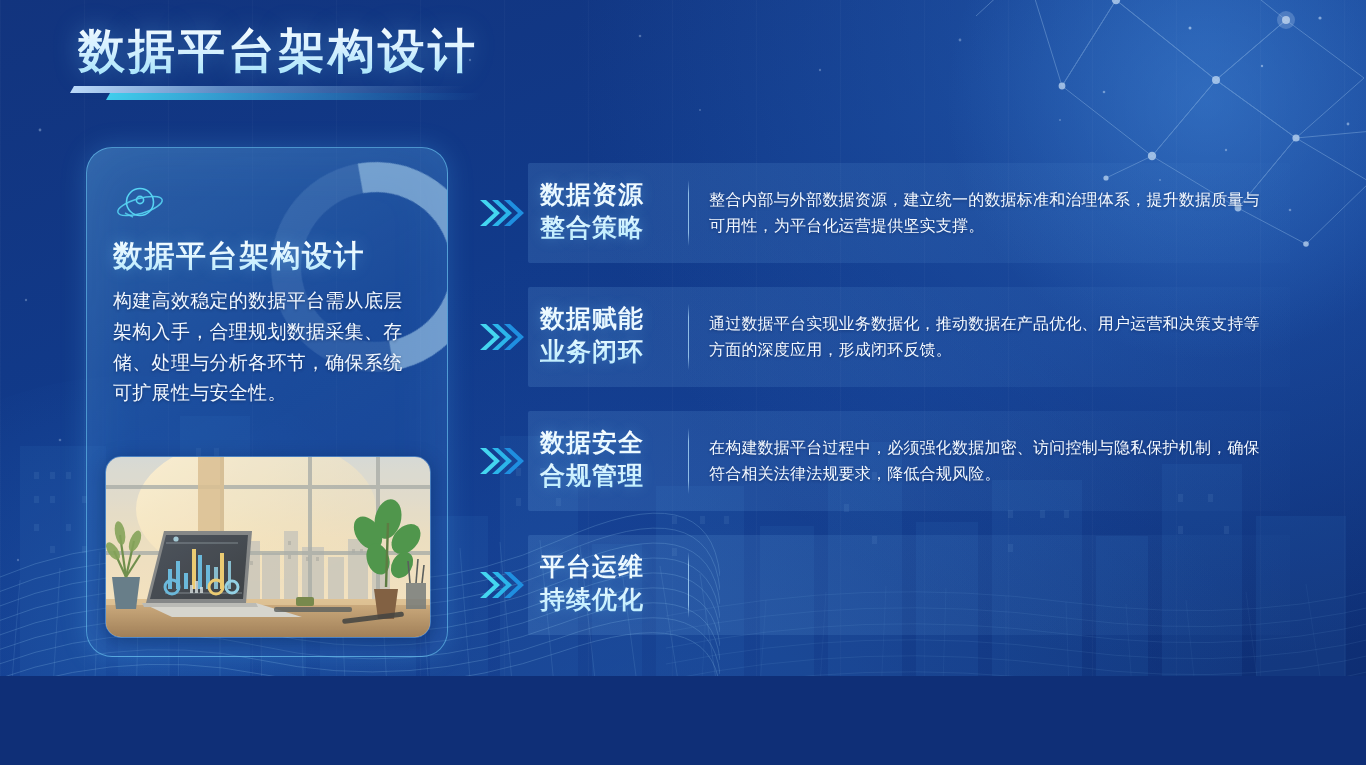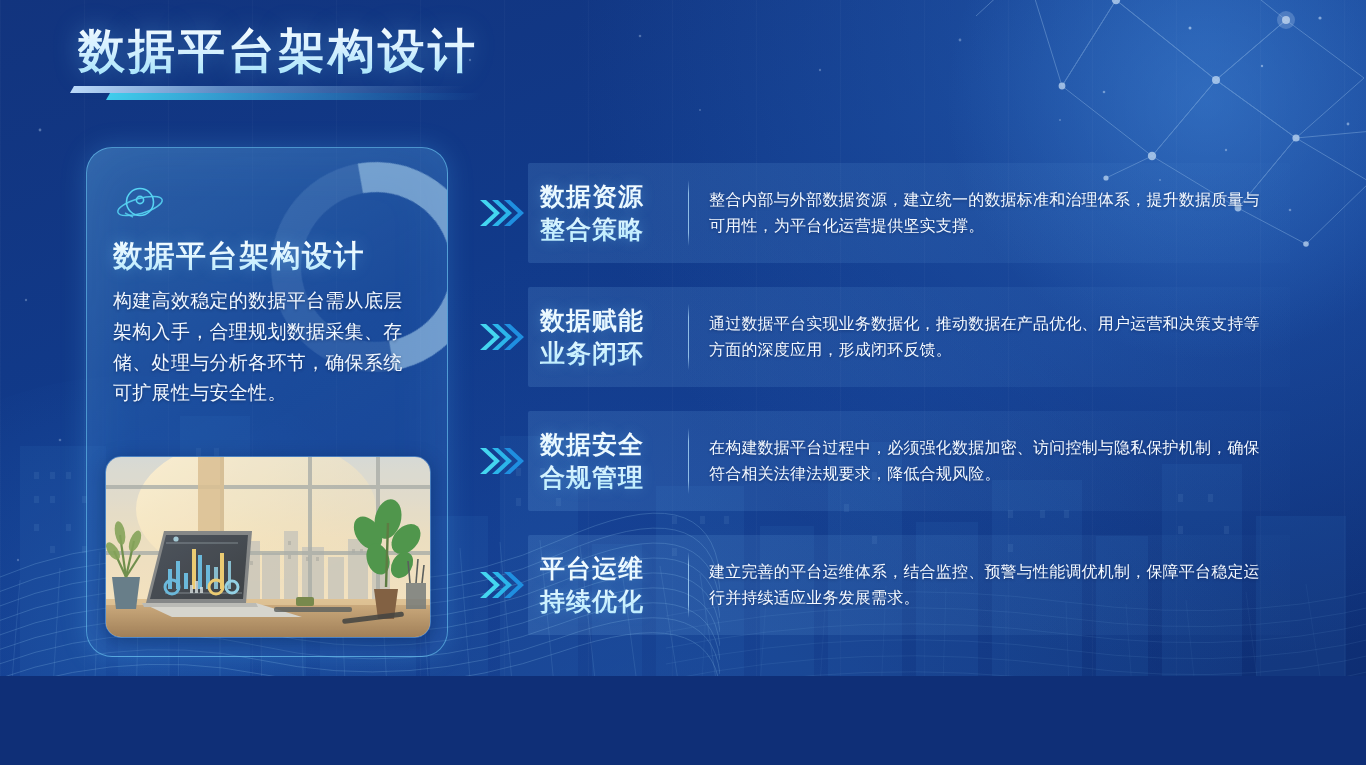--- a/index.html
+++ b/index.html
@@ -110,21 +110,21 @@
   .row-bg{
     position:absolute;left:50px;top:0;right:0;height:100%;
     background:linear-gradient(90deg,rgba(125,185,240,.17) 0%,rgba(110,175,235,.12) 45%,rgba(90,160,230,.02) 100%);
     border-radius:2px;
   }
   .chev{position:relative;width:50px;flex:0 0 50px;display:flex;align-items:center;justify-content:flex-start;}
   .chev svg{display:block;}
   .row-title{
     position:relative;width:140px;flex:0 0 140px;padding-left:12px;
     font-size:25px;line-height:1.34;font-weight:700;letter-spacing:1px;
-    font-family:Liberation Serif, serif;
+    font-family:Liberation Mono, monospace;
     background:linear-gradient(180deg,#ffffff 0%,#f4fdff 48%,#b9ecfd 100%);
     -webkit-background-clip:text;background-clip:text;color:transparent;
     text-shadow:0 0 14px rgba(120,210,255,.28);
     white-space:nowrap;
   }
   .divider{
     position:relative;flex:0 0 1px;width:1px;height:66px;margin:0 20px 0 8px;
     background:linear-gradient(180deg,rgba(180,225,255,0) 0%,rgba(180,225,255,.75) 20%,rgba(180,225,255,.75) 80%,rgba(180,225,255,0) 100%);
   }
   .row-desc{
@@ -548,17 +548,16 @@
           <path d="M2 2 L16 15 L2 28 L8 28 L22 15 L8 2 Z" fill="#44d6f0"></path>
           <path d="M14 2 L28 15 L14 28 L20 28 L34 15 L20 2 Z" fill="#2bb5ea"></path>
           <path d="M26 2 L40 15 L26 28 L32 28 L46 15 L32 2 Z" fill="#1f8fe0"></path>
         </svg>
       </div>
       <div class="row-title">
         <div>平台运维</div>
         <div>持续优化</div>
       </div>
       <div class="divider"></div>
-      <div class="row-desc">建立完善的平台运维体系，结合监控、预警与性能调优机制，保障平台稳定运行并持续适应业务发展需求。</div>
     </div>
 
   </div>
 </div>
 
 </body></html>

